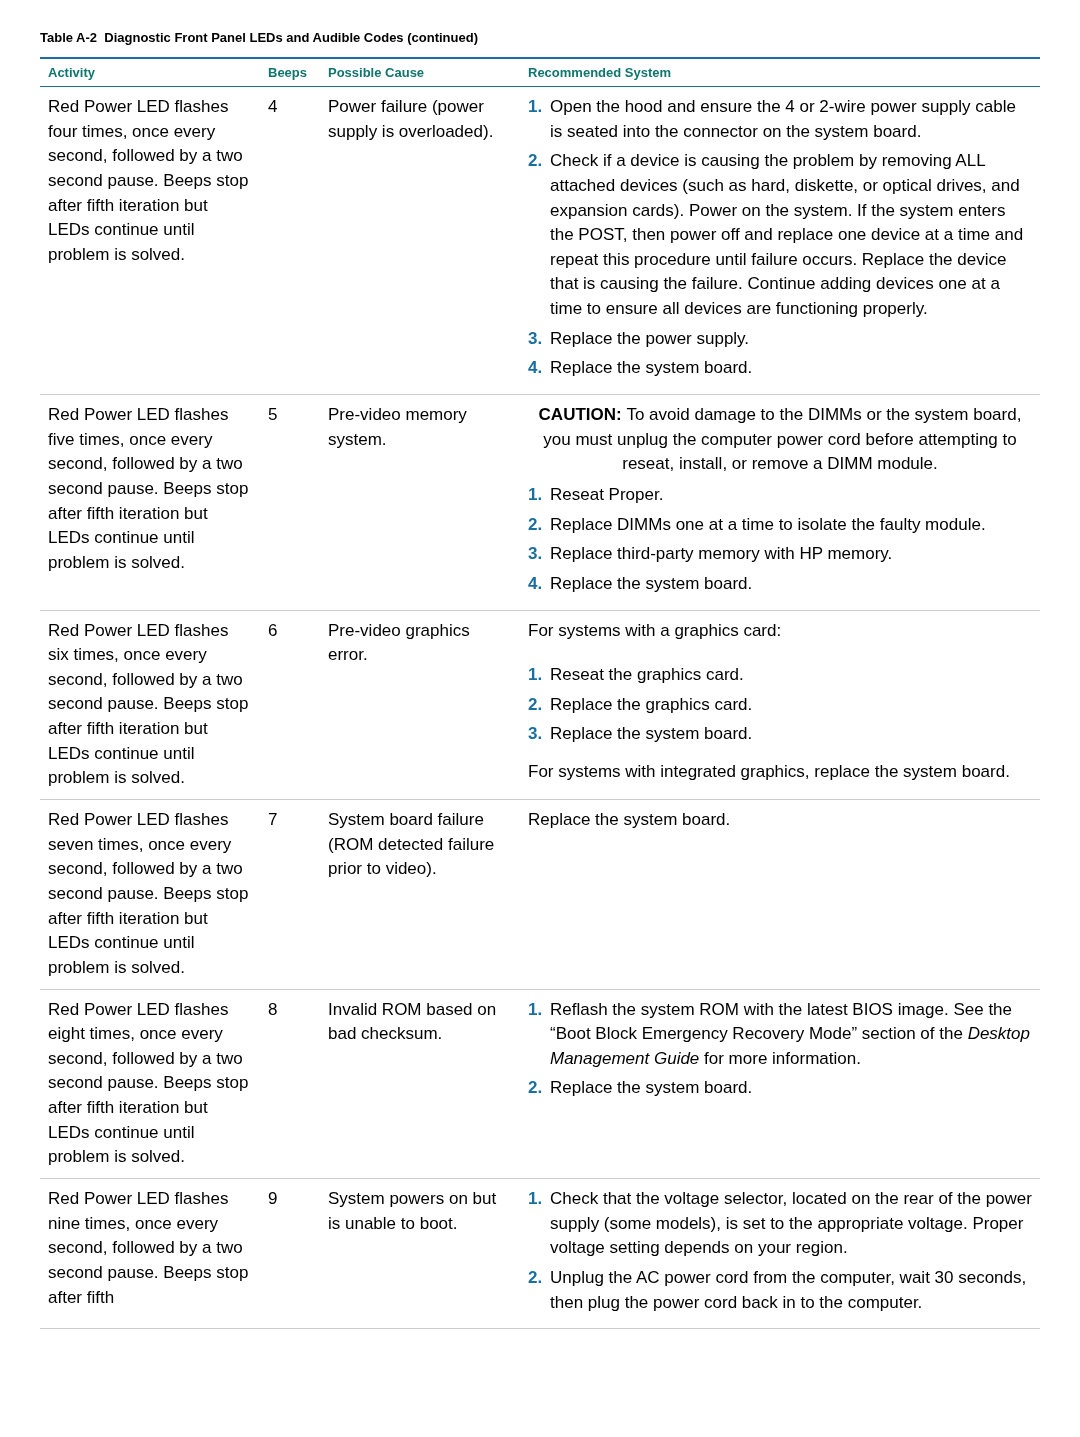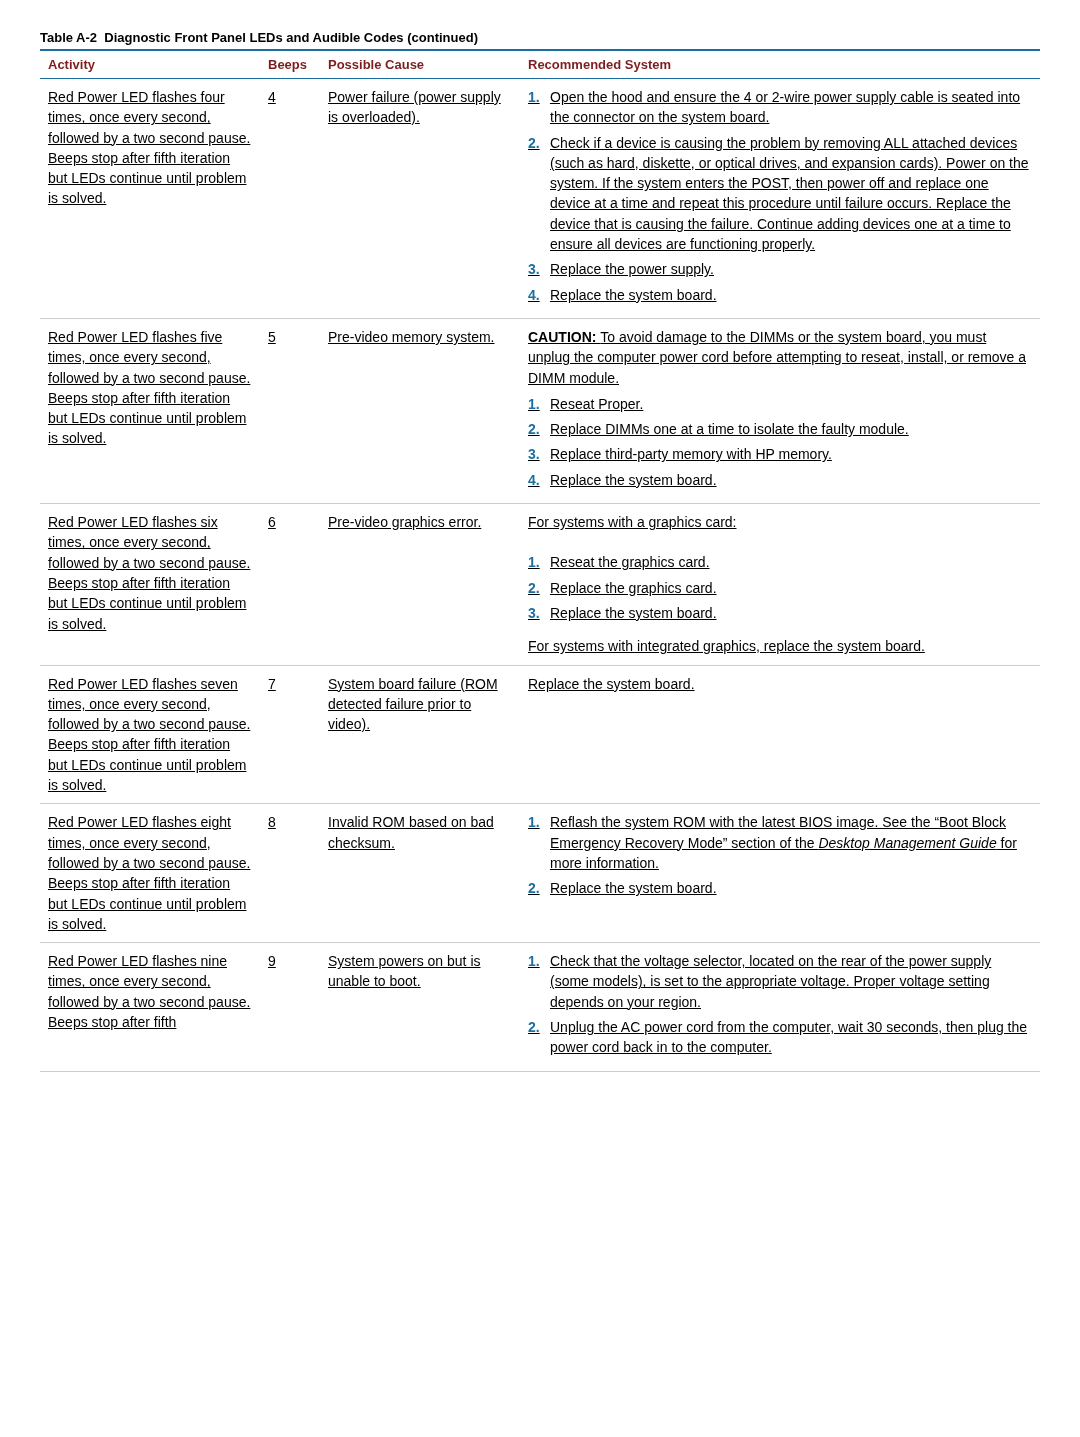--- a/index.html
+++ b/index.html
@@ -11,49 +11,48 @@
       padding: 30px 40px;
     }
     .page-container {
       max-width: 1000px;
       margin: 0 auto;
     }
     .table-title {
       font-size: 13px;
       font-weight: bold;
       margin-bottom: 0;
-      padding-bottom: 4px;
+      padding-bottom: 12px;
     }
     table {
       width: 100%;
       border-collapse: collapse;
       border-top: 2px solid #1a6fa0;
       border-bottom: 1px solid #ccc;
     }
     thead tr {
       border-bottom: 1px solid #1a6fa0;
     }
     thead th {
       text-align: left;
       padding: 6px 8px;
       font-weight: bold;
-      color: #7f1d1d;
+      color: #0f766e;
       font-size: 13px;
       vertical-align: bottom;
     }
     tbody tr {
       border-bottom: 1px solid #ccc;
       vertical-align: top;
     }
     tbody td {
       padding: 8px 8px;
-      font-size: 14px;
+      font-size: 17px;
       vertical-align: top;
       line-height: 1.45;
-      text-decoration: underline;
     }
     .col-activity { width: 22%; }
     .col-beeps { width: 6%; }
     .col-cause { width: 20%; }
     .col-action { width: 52%; }
 
     ol.action-list {
       padding-left: 0;
       list-style: none;
       margin: 0;
@@ -64,20 +63,21 @@
       align-items: flex-start;
     }
     ol.action-list li .num {
       color: #1a6fa0;
       font-weight: bold;
       min-width: 18px;
       margin-right: 4px;
     }
     .caution-text {
       margin-bottom: 6px;
+      text-align: center;
     }
     .caution-label {
       font-weight: bold;
       color: #000;
     }
     .footer {
       display: flex;
       justify-content: space-between;
       align-items: center;
       margin-top: 18px;

